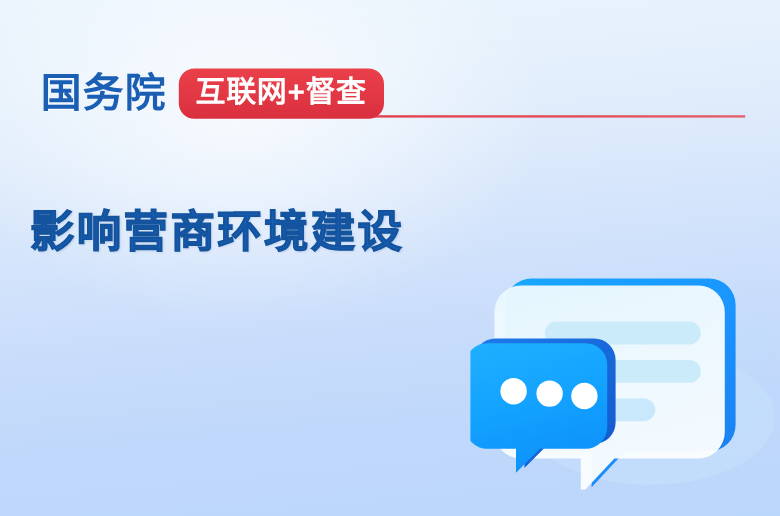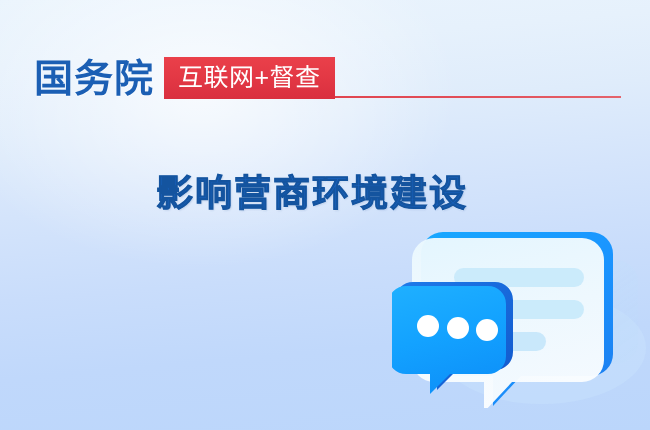--- a/index.html
+++ b/index.html
@@ -38,60 +38,61 @@
   .header {
     position:absolute;
     left:34px; top:57px;
     display:flex;
     align-items:center;
     height:42px;
     z-index:5;
   }
 
   .gov-label {
-    font-size:39px;
+    font-size:34px;
     font-weight:bold;
     letter-spacing:1px;
     color:#1b5fb4;
     line-height:1;
     white-space:nowrap;
     text-shadow:0 1px 0 rgba(255,255,255,.6);
   }
 
   .badge {
     margin-left:10px;
     background:linear-gradient(180deg,#ea404a 0%,#e23744 55%,#d92f3f 100%);
     color:#ffffff;
     font-size:25px;
-    font-weight:normal;
+    font-weight:bold;
     letter-spacing:.5px;
     line-height:1;
     padding:8px 14px 9px 14px;
-    border-radius:0;
+    border-radius:13px;
     white-space:nowrap;
     position:relative;
   }
 
   .rule {
     position:absolute;
     left:295px;
     top:96px;
     width:326px;
     height:2px;
     background:linear-gradient(90deg,#e0424d 0%,#e2505a 60%,#e4636c 100%);
     z-index:4;
   }
 
   
   .title {
     position:absolute;
     left:0; top:168px;
     width:468px;
-    text-align:right;
+    text-align:left;
     z-index:5;
+    padding-left:25px;
   }
 
   .title-line {
     font-size:37px;
     font-weight:bold;
     letter-spacing:2px;
     line-height:52px;
     color:#1963c2;
     white-space:nowrap;
     -webkit-text-stroke:1px #14549f;

